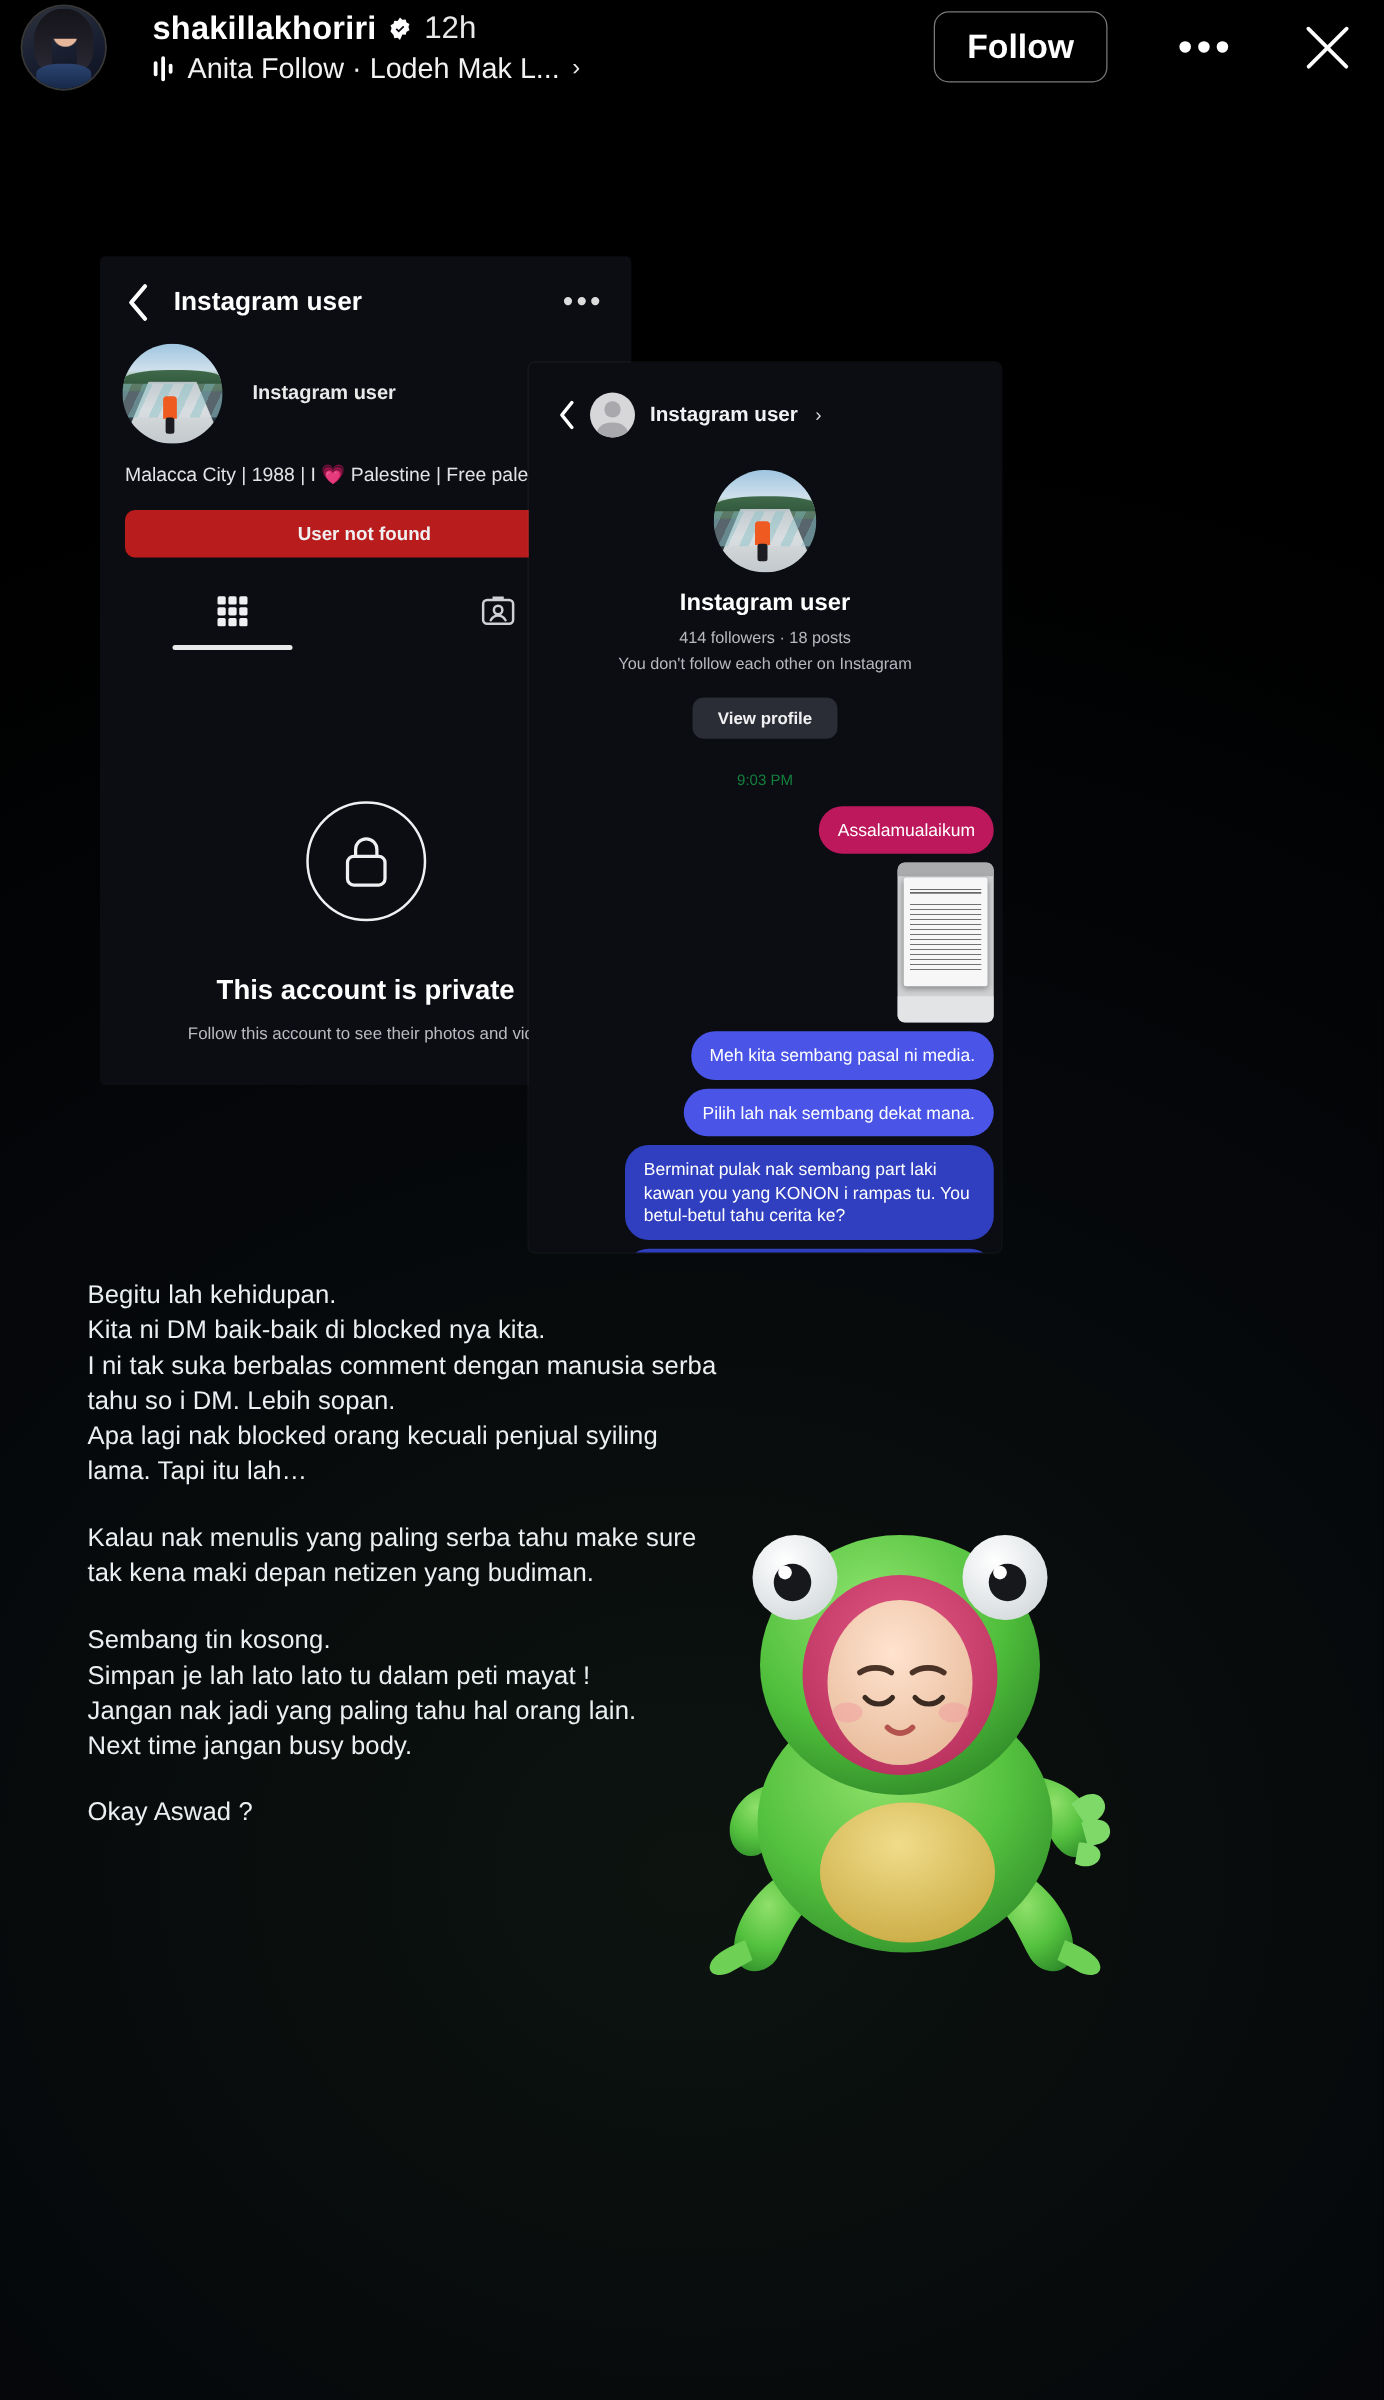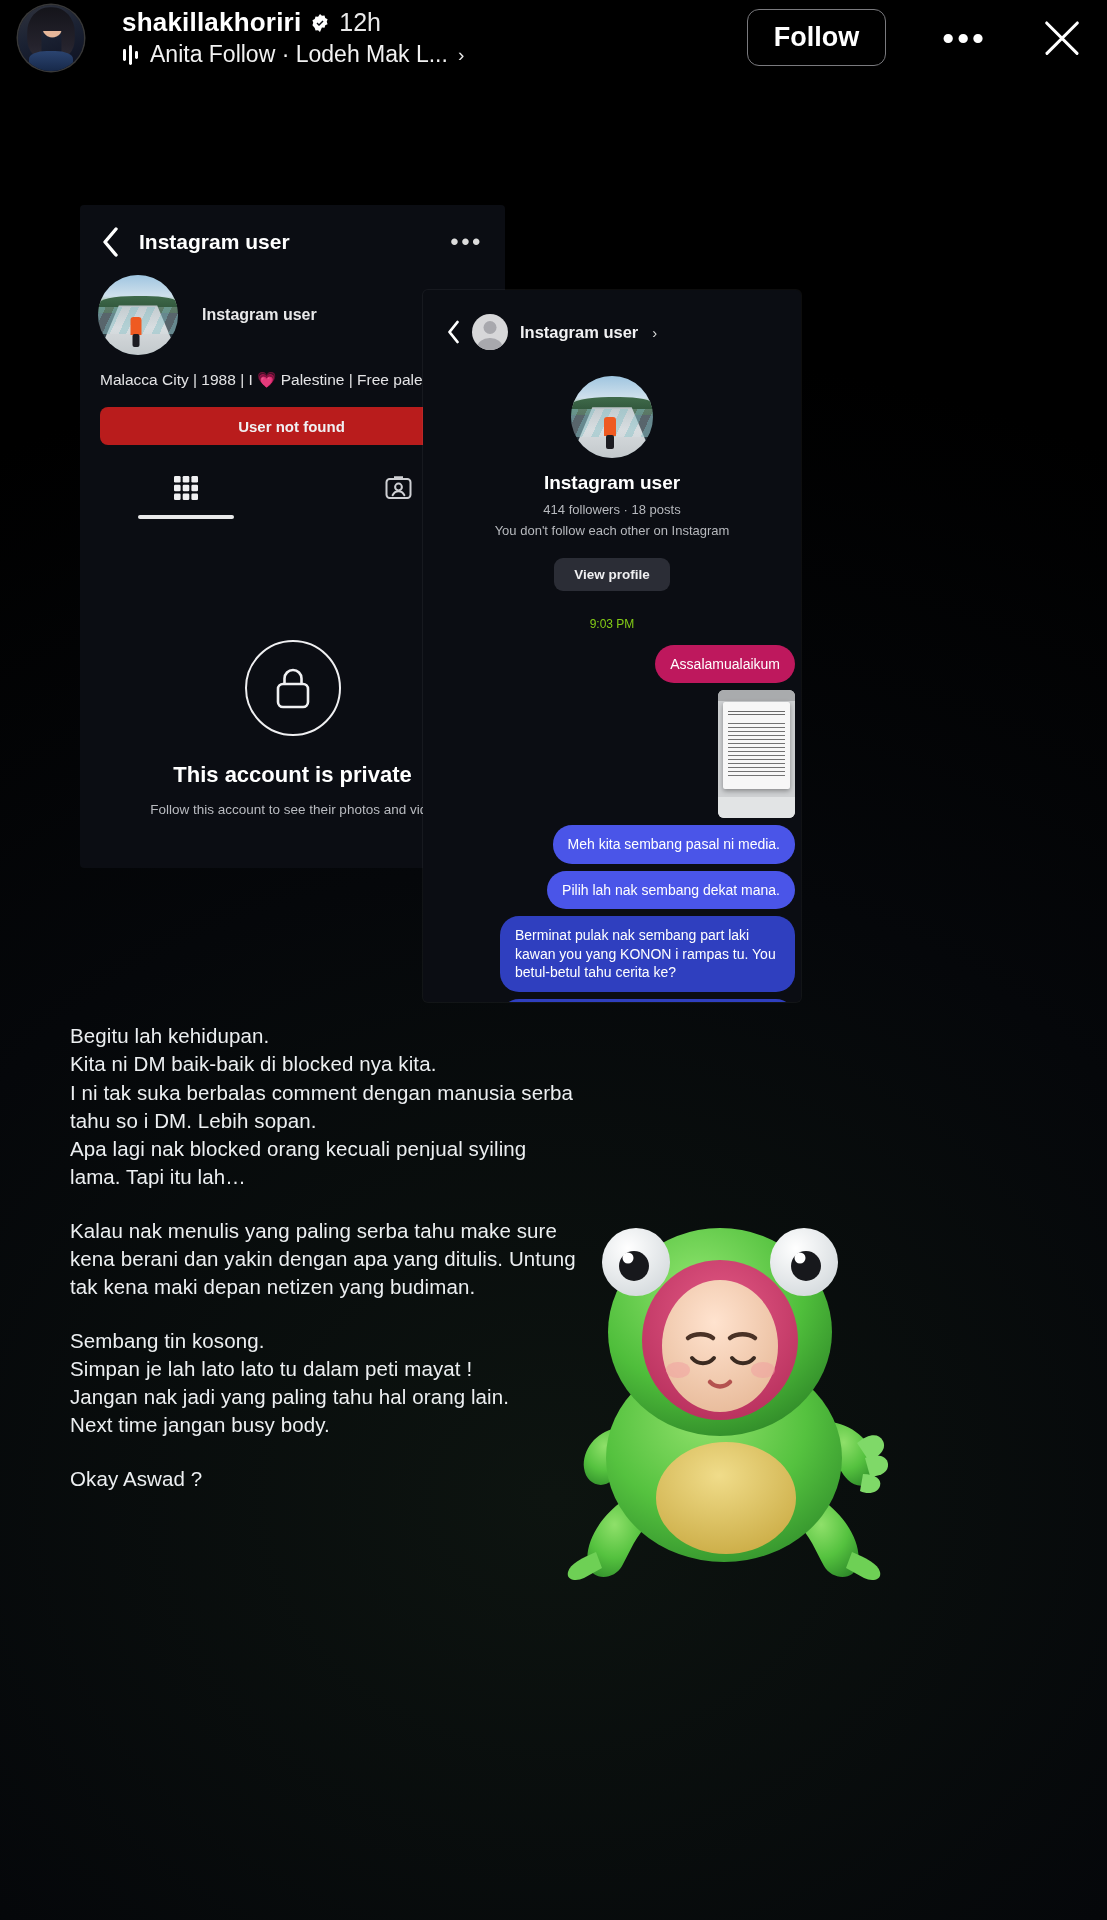--- a/index.html
+++ b/index.html
@@ -116,21 +116,21 @@
   .sp-tabs { display:flex; margin-top:30px; }
   .sp-tab { flex:1; display:flex; flex-direction:column; align-items:center; gap:14px; cursor:pointer; }
   .tab-underline { width:96px; height:3.5px; background:#e9e9ea; border-radius:2px; }
   .tab-underline.hidden { background:transparent; }
 
   .private-wrap { margin-top:120px; display:flex; flex-direction:column; align-items:center; gap:0; }
   .lock-circle {
     width:96px; height:96px; border-radius:50%;
     border:2.2px solid #f0f0f2; display:flex; align-items:center; justify-content:center;
   }
-  .private-title { margin-top:26px; font-size:22px; font-weight:700; color:#fff; }
+  .private-title { margin-top:42px; font-size:22px; font-weight:700; color:#fff; }
   .private-sub { margin-top:14px; font-size:13.5px; color:#b9bbc0; white-space:nowrap; }
 
   
   .shot-dm {
     position:absolute; left:423px; top:290px; width:378px; height:712px;
     background:#0b0d13; border-radius:5px; overflow:hidden;
     box-shadow:0 0 0 1px rgba(255,255,255,.05);
   }
   .dm-head { display:flex; align-items:center; gap:12px; padding:24px 16px 0 24px; }
   .dm-back { width:13px; height:24px; flex:0 0 auto; }
@@ -162,21 +162,21 @@
     background:#ef5a21; border-radius:3px 3px 0 0; }
   .dm-pfp-big .runner:after{ content:""; position:absolute; left:2px; top:18px; width:8px; height:14px; background:#1c1c22; border-radius:2px; }
 
   .dm-big-name { margin-top:14px; font-size:19px; font-weight:700; color:#fff; }
   .dm-stats { margin-top:8px; font-size:13px; color:#b7b9be; }
   .dm-relation { margin-top:6px; font-size:13px; color:#b7b9be; }
   .view-profile {
     margin-top:20px; background:#2b2d36; border-radius:9px;
     padding:9px 20px; font-size:13.5px; font-weight:600; color:#f0f0f2; cursor:pointer;
   }
-  .dm-time { margin-top:26px; text-align:center; font-size:12px; color:#84cc16; }
+  .dm-time { margin-top:26px; text-align:center; font-size:12px; color:#15803d; }
 
   .thread { padding:14px 6px 0 10px; display:flex; flex-direction:column; align-items:flex-end; gap:7px; }
   .bubble {
     max-width:295px; border-radius:19px; padding:10px 15px;
     font-size:14px; line-height:1.32; color:#fff; text-align:left;
     word-break:break-word;
   }
   .bubble.violet { background:#be185d; }
   .bubble.blue   { background:#4a55e8; }
   .bubble.ink    { background:#2f3fbf; }
@@ -365,21 +365,20 @@
 
   <div class="caption">
     <p>Begitu lah kehidupan.</p>
     <p>Kita ni DM baik-baik di blocked nya kita.</p>
     <p>I ni tak suka berbalas comment dengan manusia serba</p>
     <p>tahu so i DM. Lebih sopan.</p>
     <p>Apa lagi nak blocked orang kecuali penjual syiling</p>
     <p>lama. Tapi itu lah…</p>
     <div class="gap"></div>
     <p>Kalau nak menulis yang paling serba tahu make sure</p>
-    <p>kena berani dan yakin dengan apa yang ditulis. Untung</p>
     <p>tak kena maki depan netizen yang budiman.</p>
     <div class="gap"></div>
     <p>Sembang tin kosong.</p>
     <p>Simpan je lah lato lato tu dalam peti mayat !</p>
     <p>Jangan nak jadi yang paling tahu hal orang lain.</p>
     <p>Next time jangan busy body.</p>
     <div class="gap"></div>
     <p>Okay Aswad ?</p>
   </div>
 

